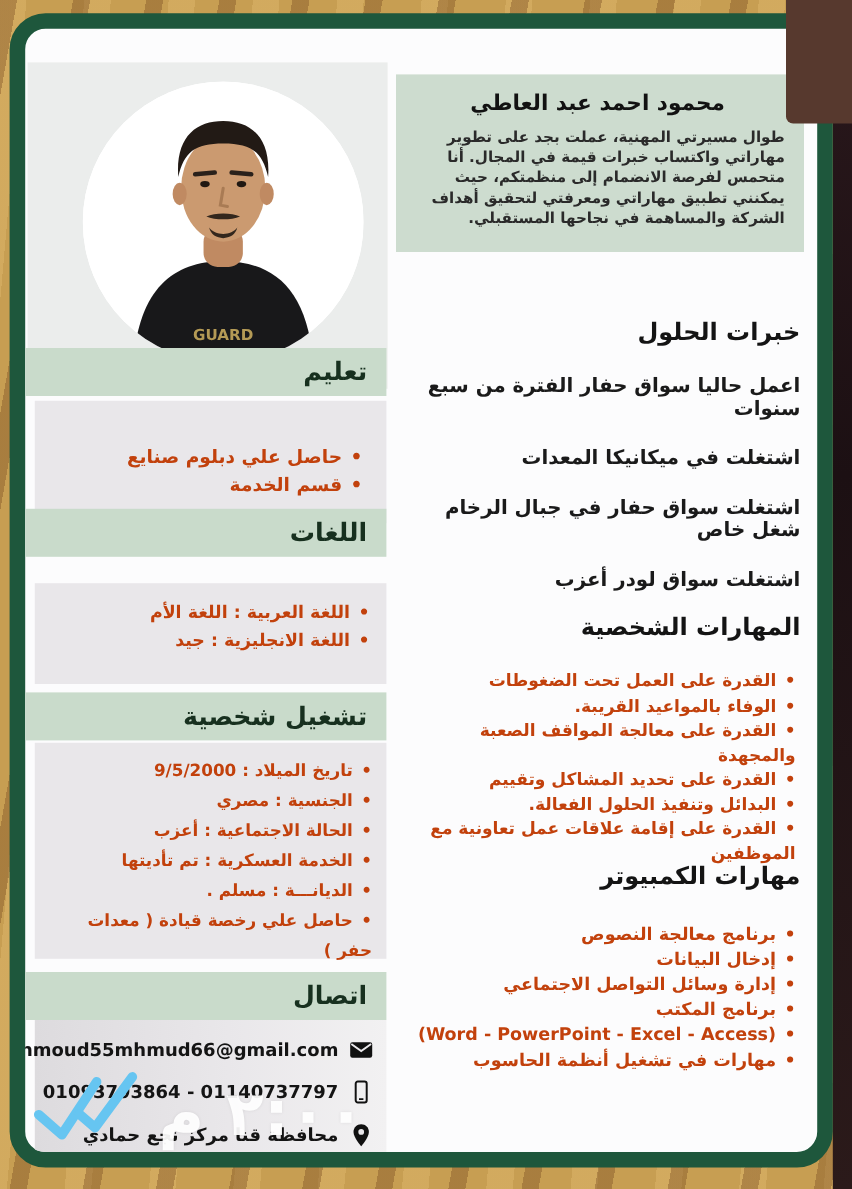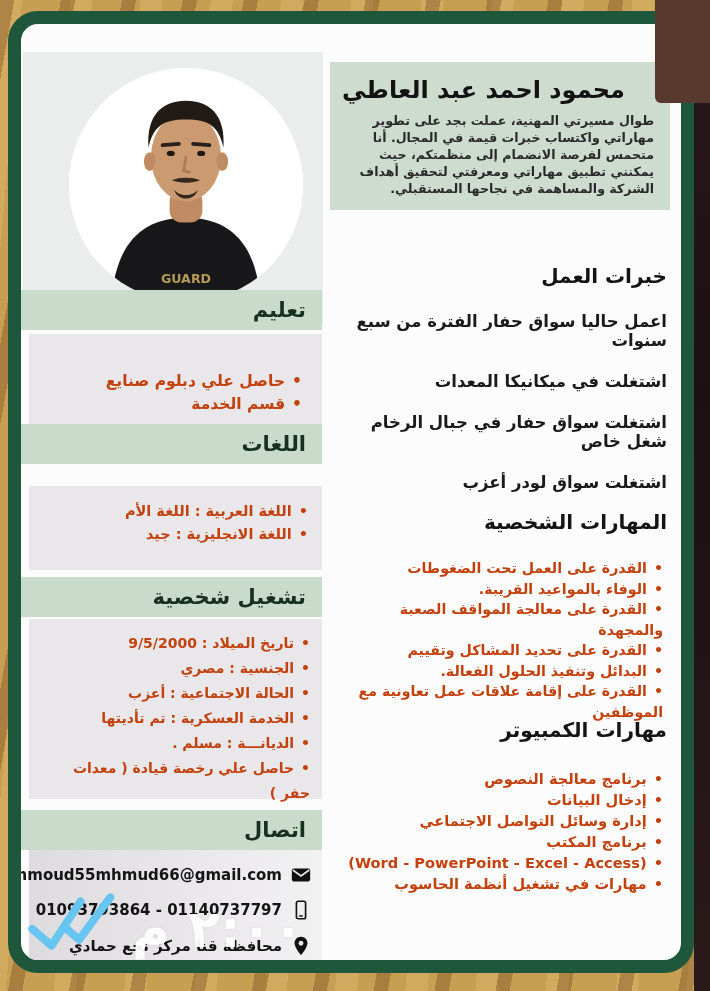--- a/index.html
+++ b/index.html
@@ -67,21 +67,21 @@
   .contact-row .txt{font-weight:bold;font-size:15px;color:#141414;white-space:nowrap;}
   .contact-row.r1{margin-top:10px;height:30px;}
   .contact-row.r2{margin-top:5px;height:30px;}
   .contact-row.r3{margin-top:6px;height:30px;}
   .ltr{direction:ltr;unicode-bidi:isolate;}
   .cicon{width:22px;height:22px;flex:0 0 auto;}
 
   
   .intro-box{left:309px;top:38px;width:340px;height:148px;background:var(--intro-green);
     direction:rtl;box-sizing:border-box;padding:14px 16px 0 12px;}
-  .cv-name{font-size:24px;font-weight:bold;color:#121212;text-align:left;letter-spacing:-1px;}
+  .cv-name{font-size:18px;font-weight:bold;color:#121212;text-align:center;letter-spacing:-1px;}
   .cv-summary{margin-top:8px;font-size:12.6px;line-height:17px;font-weight:bold;color:#2a2a2a;text-align:right;}
 
   .rsec{left:310px;width:336px;direction:rtl;}
   .rsec .rtitle{font-size:20px;font-weight:bold;color:#141414;text-align:right;}
   .sec-exp{top:240px;}
   .exp-item{font-size:16.5px;font-weight:bold;text-align:right;color:#1a1a1a;}
   .exp-item{margin-top:22px;}
   .exp-item:first-of-type{margin-top:24px;}
   .sec-skl{top:486px;}
   .sec-skl ul{padding:24px 4px 0 0;}
@@ -196,21 +196,21 @@
         <span class="txt">محافظة قنا مركز نجع حمادي</span>
       </div>
     </div>
 
     <div class="abs intro-box">
       <div class="cv-name">محمود احمد عبد العاطي</div>
       <div class="cv-summary">طوال مسيرتي المهنية، عملت بجد على تطوير مهاراتي واكتساب خبرات قيمة في المجال. أنا متحمس لفرصة الانضمام إلى منظمتكم، حيث يمكنني تطبيق مهاراتي ومعرفتي لتحقيق أهداف الشركة والمساهمة في نجاحها المستقبلي.</div>
     </div>
 
     <div class="abs rsec sec-exp">
-      <div class="rtitle">خبرات العمل</div>
+      <div class="rtitle">خبرات الحلول</div>
       <div>
           <div class="exp-item">اعمل حاليا  سواق حفار الفترة من سبع سنوات</div>
           <div class="exp-item">اشتغلت في ميكانيكا المعدات</div>
           <div class="exp-item">اشتغلت سواق حفار في جبال الرخام شغل خاص</div>
           <div class="exp-item">اشتغلت سواق لودر أعزب</div>
         </div>
     </div>
 
     <div class="abs rsec sec-skl">
       <div class="rtitle">المهارات الشخصية</div>

